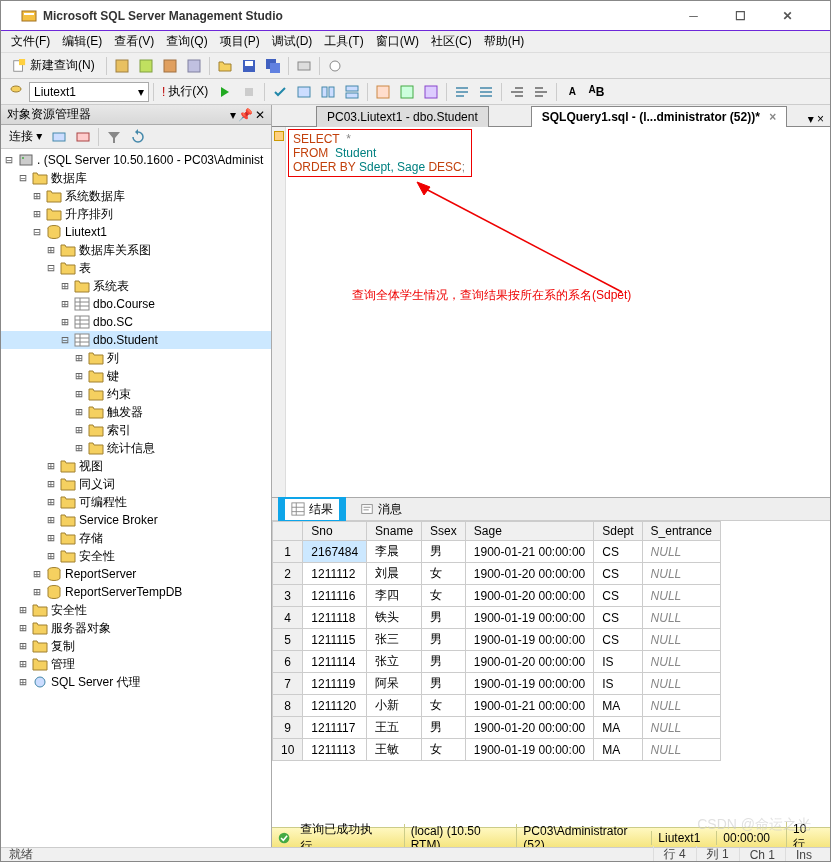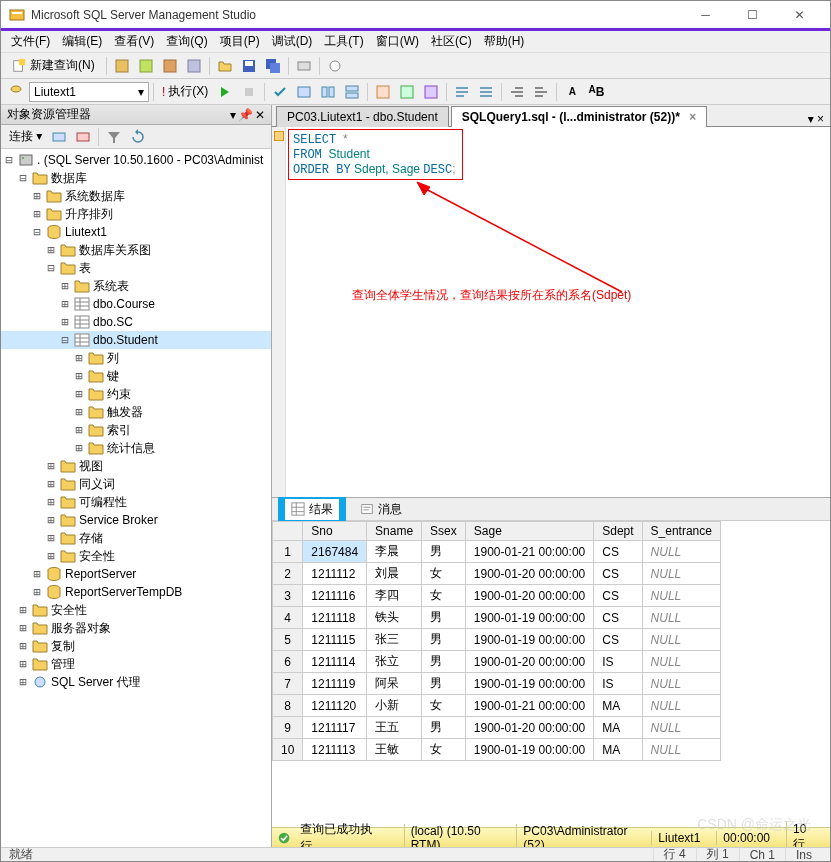--- a/index.html
+++ b/index.html
@@ -1,17 +1,17 @@
 <!DOCTYPE html>
 <html><head>
 <meta charset="utf-8">
 <style>
 * { box-sizing: border-box; margin: 0; padding: 0; font-family: "Microsoft YaHei", Tahoma, sans-serif; font-size: 12px; }
 body { width: 831px; height: 862px; background: #fff; display: flex; flex-direction: column; overflow: hidden; border: 1px solid #888; }
-.titlebar { height: 30px; background: #fff; display: flex; align-items: center; padding: 0 8px; border-bottom: 3px solid #6d28d9; }
+.titlebar { height: 30px; background: #fff; display: flex; align-items: center; padding: 0 20px; border-bottom: 1px solid #6d28d9; font-weight: bold; }
 .titlebar .icon { width: 16px; height: 16px; margin-right: 6px; }
 .titlebar .title { flex: 1; color: #333; }
 .titlebar .winbtns { display: flex; gap: 2px; }
 .titlebar .winbtns div { width: 45px; height: 22px; display: flex; align-items: center; justify-content: center; color: #555; cursor: pointer; }
 .menubar { height: 22px; display: flex; align-items: center; padding: 0 4px; background: #f0f0f0; border-bottom: 1px solid #ddd; }
 .menubar span { padding: 2px 6px; cursor: pointer; }
 .toolbar { height: 26px; background: #f0f0f0; border-bottom: 1px solid #ccc; display: flex; align-items: center; padding: 0 4px; gap: 2px; }
 .tbtn { width: 22px; height: 22px; display: flex; align-items: center; justify-content: center; cursor: pointer; border: 1px solid transparent; }
 .tbtn svg { width: 16px; height: 16px; }
 .sep { width: 1px; height: 18px; background: #ccc; margin: 0 2px; }
@@ -24,28 +24,28 @@
 .panel-header .phbtns { display: flex; gap: 2px; }
 .conn-toolbar { height: 24px; background: #eee; display: flex; align-items: center; padding: 0 4px; gap: 2px; border-bottom: 1px solid #ccc; }
 .tree { flex: 1; background: #fff; overflow: auto; padding: 2px 0; }
 .tree-item { display: flex; align-items: center; height: 18px; cursor: pointer; white-space: nowrap; }
 .tree-item.selected { background: #cce8ff; }
 .toggle { width: 12px; text-align: center; color: #666; cursor: pointer; font-family: monospace; }
 .folder { width: 16px; height: 14px; display: inline-block; margin: 0 3px; }
 .folder svg { width: 16px; height: 14px; }
 .content { flex: 1; display: flex; flex-direction: column; min-width: 0; }
 .tabs { height: 22px; background: #eee; display: flex; align-items: flex-end; border-bottom: 1px solid #888; padding-left: 4px; }
-.tab { padding: 3px 10px; background: #ddd; border: 1px solid #888; border-bottom: none; margin-right: 2px; cursor: pointer; position: relative; top: 1px; }
+.tab { padding: 3px 10px; background: #ddd; border: 1px solid #888; border-bottom: none; margin-right: 2px; cursor: pointer; position: relative; top: 1px; margin-left: 40px; }
 .tab.active { background: #fff; font-weight: bold; }
 .tab .close { margin-left: 6px; color: #888; }
 .editor { height: 370px; background: #fff; position: relative; padding: 4px 8px; font-family: Consolas, monospace; font-size: 13px; overflow: hidden; }
 .gutter { position: absolute; left: 0; top: 0; width: 14px; height: 100%; background: #f0f0f0; border-right: 1px solid #ddd; }
 .gutter .mark { width: 10px; height: 10px; margin: 4px auto 2px; }
 .sqlbox { position: absolute; left: 16px; top: 2px; border: 1.5px solid #e00; padding: 2px 6px 2px 4px; }
-.kw { color: #0369a1; font-family: Liberation Mono, monospace; }
+.kw { color: #c2410c; }
 .id { color: #008080; }
 .op { color: #888; }
 .annotation { position: absolute; color: #e00; font-size: 15px; font-family: "Microsoft YaHei"; }
 .arrow { position: absolute; stroke: #e00; fill: #e00; }
 .results-header { height: 24px; background: #eee; border-top: 1px solid #aaa; border-bottom: 1px solid #ccc; display: flex; align-items: center; padding: 0 6px; gap: 8px; }
 .rtab { display: flex; align-items: center; gap: 4px; padding: 2px 6px; cursor: pointer; }
 .rtab.active { background: #fff; border: 7px solid #0ea5e9; }
 .grid-wrap { flex: 1; background: #fff; overflow: auto; }
 .grid { border-collapse: collapse; font-size: 12px; }
 .grid th, .grid td { border: 1px solid #ccc; padding: 2px 8px; text-align: left; height: 18px; }

